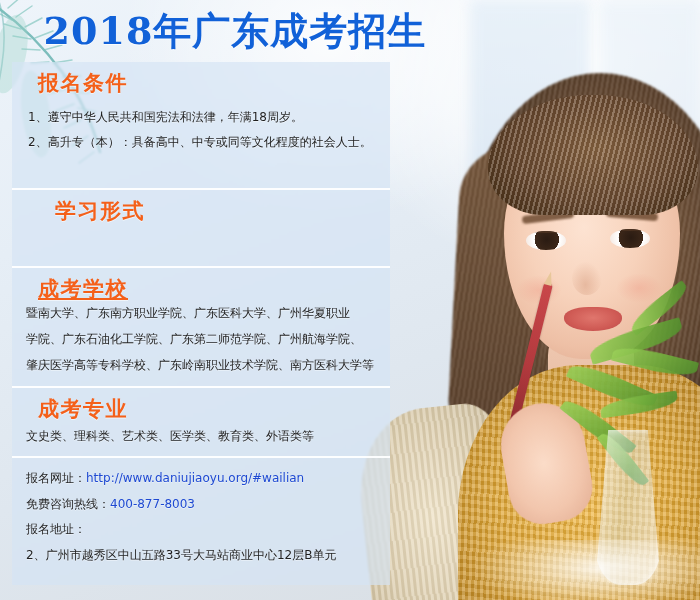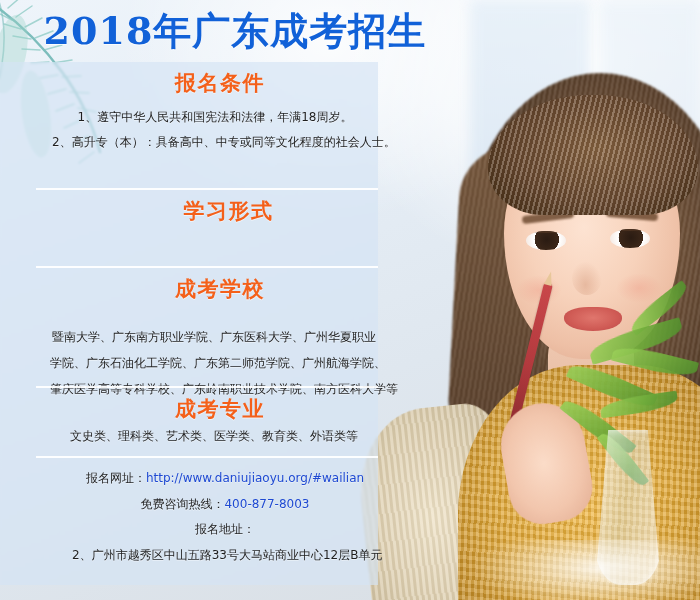--- a/index.html
+++ b/index.html
@@ -11,21 +11,20 @@
   }
 
   
   #poster {
     position:absolute; inset:0; width:700px; height:600px; overflow:hidden;
     background:
       
       radial-gradient(ellipse 360px 300px at 600px 60px, rgba(255,255,255,.95) 0%, rgba(255,255,255,.55) 45%, rgba(255,255,255,0) 75%),
       radial-gradient(ellipse 300px 260px at 330px 40px, rgba(255,255,255,.85) 0%, rgba(255,255,255,0) 70%),
       linear-gradient(160deg,#eef4fa 0%,#e6eef6 30%,#dfe7ef 60%,#d8dde2 100%);
-    text-align: center;
   }
 
   
   .pane {
     position:absolute; background:linear-gradient(180deg,#dceaf6 0%,#c9dcee 100%);
     opacity:.55; filter:blur(6px);
   }
   .pane.p1 { left:470px; top:0;   width:120px; height:250px; }
   .pane.p2 { left:600px; top:0;   width:100px; height:300px; opacity:.35; }
   .pane.p3 { left:470px; top:250px; width:230px; height:120px; opacity:.25;
@@ -147,24 +146,23 @@
     position:absolute; left:0; top:4px; width:470px; height:54px;
     display:flex; align-items:center; justify-content:center;
     font-family:"DejaVu Serif","Liberation Serif",serif;
     font-weight:bold; font-size:38px; letter-spacing:1px;
     color:#1161d8; white-space:nowrap;
     text-shadow:0 1px 0 rgba(255,255,255,.75);
   }
 
   
   #panel {
-    position:absolute; left:0; top:62px; width:378px; height:523px;
+    position:absolute; left:12px; top:62px; width:378px; height:523px;
     background:rgba(213,228,245,.66);
     backdrop-filter:blur(1px);
-    padding-left:36px;
   }
   .sect { position:relative; padding:0 0 0 14px; }
   .sect + .sect { border-top:2px solid rgba(255,255,255,.92); }
 
   .hd {
     color:#f4601a; font-size:21px; font-weight:bold; letter-spacing:1.5px;
     line-height:1;
     text-shadow:0 1px 0 rgba(255,255,255,.55);
   }
   .bl {
@@ -175,28 +173,28 @@
 
   
   #s-cond  { padding-top:11px; height:126px; }
   #s-cond .hd { margin-left:12px; margin-bottom:11px; }
   #s-cond .bl { margin-left:2px; }
 
   #s-form  { padding-top:11px; height:78px; }
   #s-form .hd { margin-left:29px; margin-bottom:12px; }
 
   #s-school{ padding-top:11px; height:120px; }
-  #s-school .hd { margin-left:12px; margin-bottom:24px; }
+  #s-school .hd { margin-left:12px; margin-bottom:0;text-decoration:underline; }
   #s-school .bl { line-height:26px; }
 
   #s-major { padding-top:11px; height:70px; }
   #s-major .hd { margin-left:12px; margin-bottom:4px; }
 
   #s-contact { padding-top:8px; height:127px; }
-  #s-contact .bl { line-height:25.5px;margin-left:22px; }
+  #s-contact .bl { line-height:25.5px; }
 </style>
 </head>
 <body>
 
 <div id="poster">
 
   <div class="pane p1"></div>
   <div class="pane p2"></div>
   <div class="pane p3"></div>
 

